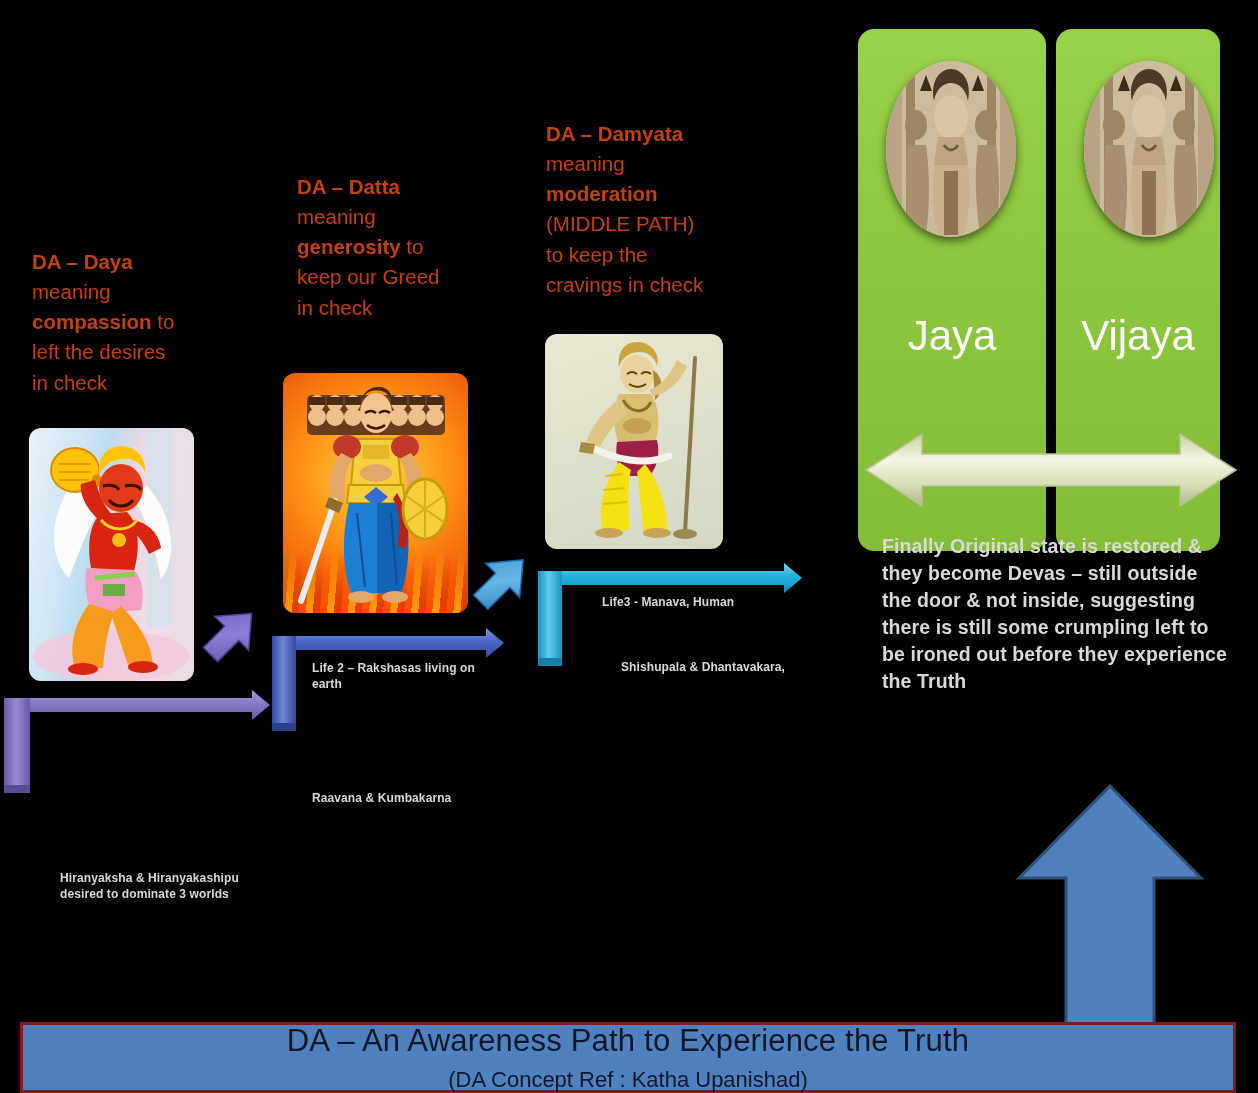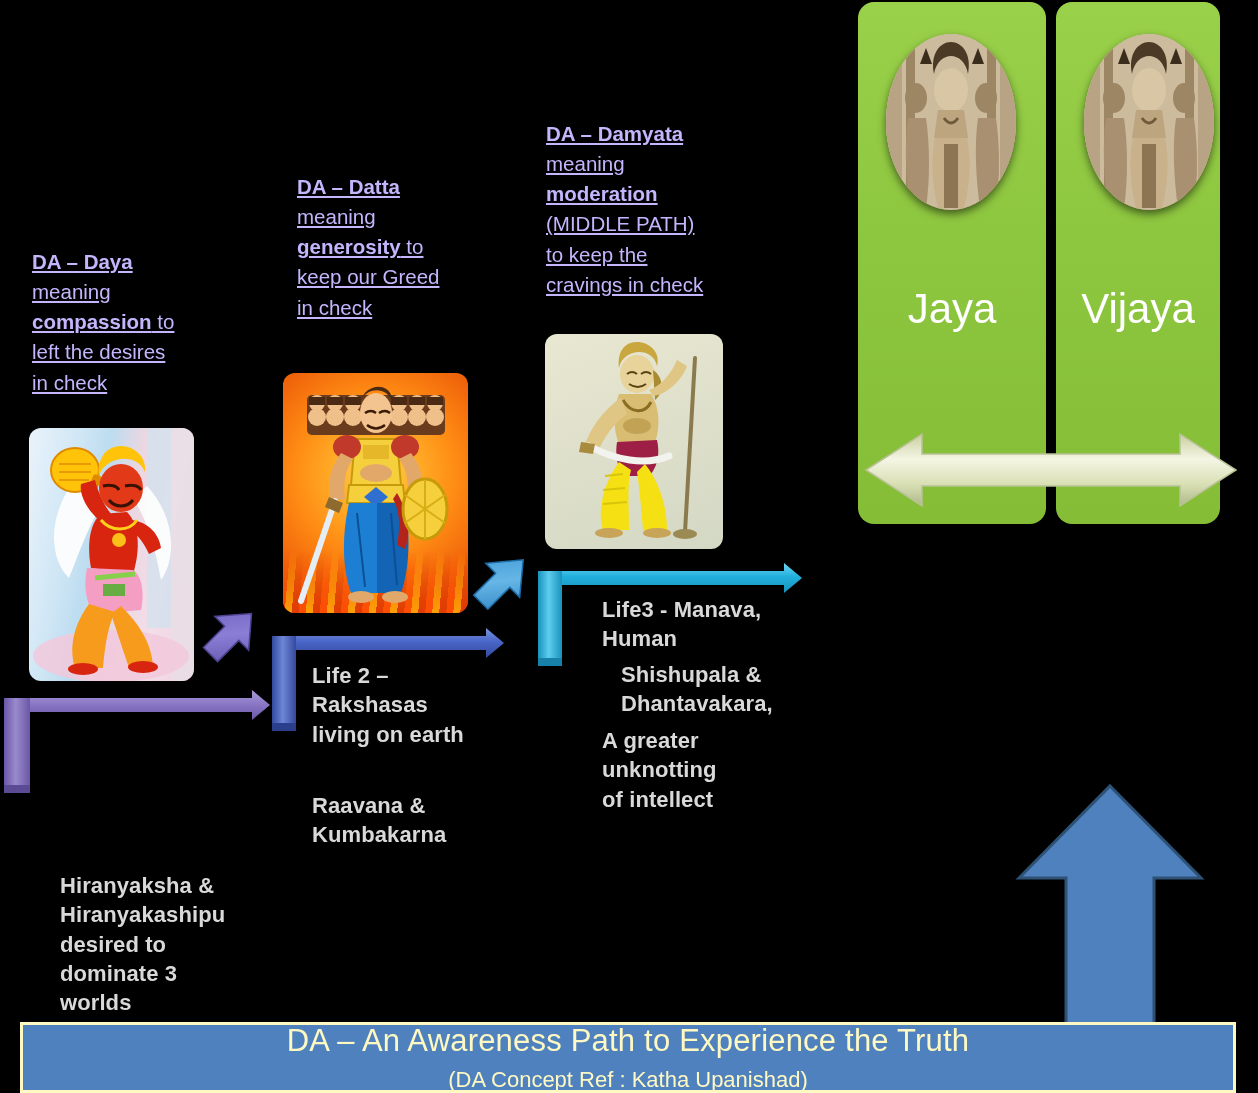--- a/index.html
+++ b/index.html
@@ -1,46 +1,46 @@
 <!DOCTYPE html>
 <html><head>
 <meta charset="utf-8">
 <style>
   html,body{margin:0;padding:0;background:#000;}
   body{width:1258px;height:1093px;overflow:hidden;font-family:"Liberation Sans",sans-serif;}
   #stage{position:relative;width:1258px;height:1093px;background:#000;}
 
-  .txt{position:absolute;color:#d9d9d9;font-size:22px;line-height:1.33;font-weight:bold;letter-spacing:.1px;}
-  .heading{position:absolute;color:#c4b5fd;font-size:20.5px;line-height:1.47;font-weight:normal;text-decoration:underline;}
+  .txt{position:absolute;color:#d9d9d9;font-size:12px;line-height:1.33;font-weight:bold;letter-spacing:.1px;}
+  .heading{position:absolute;color:#c2410c;font-size:20.5px;line-height:1.47;font-weight:normal;}
   .heading b{font-weight:bold;}
 
   
   .card{position:absolute;border-radius:12px;overflow:hidden;box-shadow:0 3px 8px rgba(0,0,0,.8);}
 
   .asura-bg{position:absolute;inset:0;background:
       linear-gradient(100deg,#eaf3fb 0%,#cfe6f5 26%,#bcdcf0 40%,#e9d7e2 55%,#f3dde8 75%,#efd3e0 100%);}
   .ravana-bg{position:absolute;inset:0;background:
       radial-gradient(circle at 50% 42%, #ffd75e 0%, #ffb12a 22%, #ff8c14 48%, #f2690c 72%, #d94a06 100%);}
   .ravana-bg:after{content:"";position:absolute;left:0;right:0;bottom:0;height:26%;
       background:repeating-linear-gradient(95deg,#ff4d05 0 7px,#ffa309 7px 14px,#e03a04 14px 21px);
       -webkit-mask-image:linear-gradient(to top,#000 0%,transparent 100%);
       mask-image:linear-gradient(to top,#000 0%,transparent 100%);opacity:.95;}
   .manava-bg{position:absolute;inset:0;background:
       linear-gradient(160deg,#e8e7d2 0%,#dfe0cb 45%,#d3d8c4 100%);}
 
   
   #banner{position:absolute;left:20px;top:1022px;width:1216px;height:71px;
-      background:#4E81BD;border:3px solid #fef9c3;box-sizing:border-box;
-      display:flex;flex-direction:column;align-items:center;justify-content:center;color:#fef9c3;}
+      background:#4E81BD;border:3px solid #7f1d1d;box-sizing:border-box;
+      display:flex;flex-direction:column;align-items:center;justify-content:center;color:#0f172a;}
   #banner .b1{font-size:31px;font-weight:normal;letter-spacing:.2px;}
   #banner .b2{font-size:22px;font-weight:normal;margin-top:8px;}
 
   
   .gpanel{position:absolute;background:linear-gradient(180deg,#9ad14a 0%,#8dc63f 45%,#85bd36 100%);
-      border-radius:16px;box-shadow:0 4px 10px rgba(0,0,0,.75);}
+      border-radius:16px;box-shadow:0 4px 10px rgba(0,0,0,.75);margin-top:27px;}
   .gname{position:absolute;width:100%;text-align:center;color:#fff;font-size:42px;font-weight:normal;}
   .medal{position:absolute;border-radius:50%;overflow:hidden;box-shadow:0 4px 9px rgba(0,0,0,.55);
       background:linear-gradient(150deg,#d9cdb6 0%,#c4b295 35%,#a9906c 70%,#8d7350 100%);}
   .medal .carve{position:absolute;inset:0;}
 
   
   .bracket{position:absolute;}
 </style>
 </head>
 <body>
@@ -292,21 +292,20 @@
           <stop offset="45%" stop-color="#5ecdee"></stop>
           <stop offset="100%" stop-color="#1892bc"></stop>
       </linearGradient>
     </defs>
     <polygon points="0,8 246,8 246,0 264,15 246,30 246,22 0,22" fill="url(#cya1)"></polygon>
     <rect x="0" y="8" width="24" height="95" fill="url(#cya2)"></rect>
     <polygon points="0,103 24,103 24,95 0,95" fill="#1781a9"></polygon>
   </svg>
   <div class="txt" style="left:602px;top:595px;width:170px;">Life3 - Manava, Human</div>
   <div class="txt" style="left:602px;top:660px;width:165px;margin-left:19px;">Shishupala &amp; Dhantavakara,</div>
-  <div class="txt" style="left:602px;top:726px;width:130px;">A greater unknotting of intellect</div>
 
   <div class="gpanel" style="left:858px;top:2px;width:188px;height:522px;">
     <div class="medal" style="left:28px;top:32px;width:130px;height:176px;border-radius:50%;">
       <svg class="carve" viewBox="0 0 130 176" preserveAspectRatio="none">
         <rect width="130" height="176" fill="#cdbb9d"></rect>
         <g fill="#b09濃"></g>
         <rect x="0" y="0" width="16" height="176" fill="#b8a484"></rect>
         <rect x="114" y="0" width="16" height="176" fill="#b8a484"></rect>
         <rect x="20" y="10" width="9" height="160" fill="#9d8664"></rect>
         <rect x="101" y="10" width="9" height="160" fill="#9d8664"></rect>
@@ -360,19 +359,20 @@
       <linearGradient id="cream" x1="0" y1="0" x2="0" y2="1">
         <stop offset="0" stop-color="#c8cf9f"></stop>
           <stop offset="35%" stop-color="#f4f6e4"></stop>
         <stop offset="70%" stop-color="#d9dfb4"></stop>
           <stop offset="100%" stop-color="#aeb98a"></stop>
       </linearGradient>
     </defs>
     <polygon points="4,42 60,6 60,26 318,26 318,6 374,42 318,78 318,58 60,58 60,78" fill="url(#cream)" stroke="#b9c295" stroke-width="1.5"></polygon>
   </svg>
 
+  <div class="txt" style="left:882px;top:533px;width:350px;font-size:19.5px;line-height:1.38;">Finally Original state is restored &amp; they become Devas – still outside the door &amp; not inside, suggesting there is still some crumpling left to be ironed out before they experience the Truth</div>
 
   <div id="banner">
     <div class="b1">DA – An Awareness Path to Experience the Truth</div>
     <div class="b2">(DA Concept Ref : Katha Upanishad)</div>
   </div>
 
 </div>
 
 </body></html>

